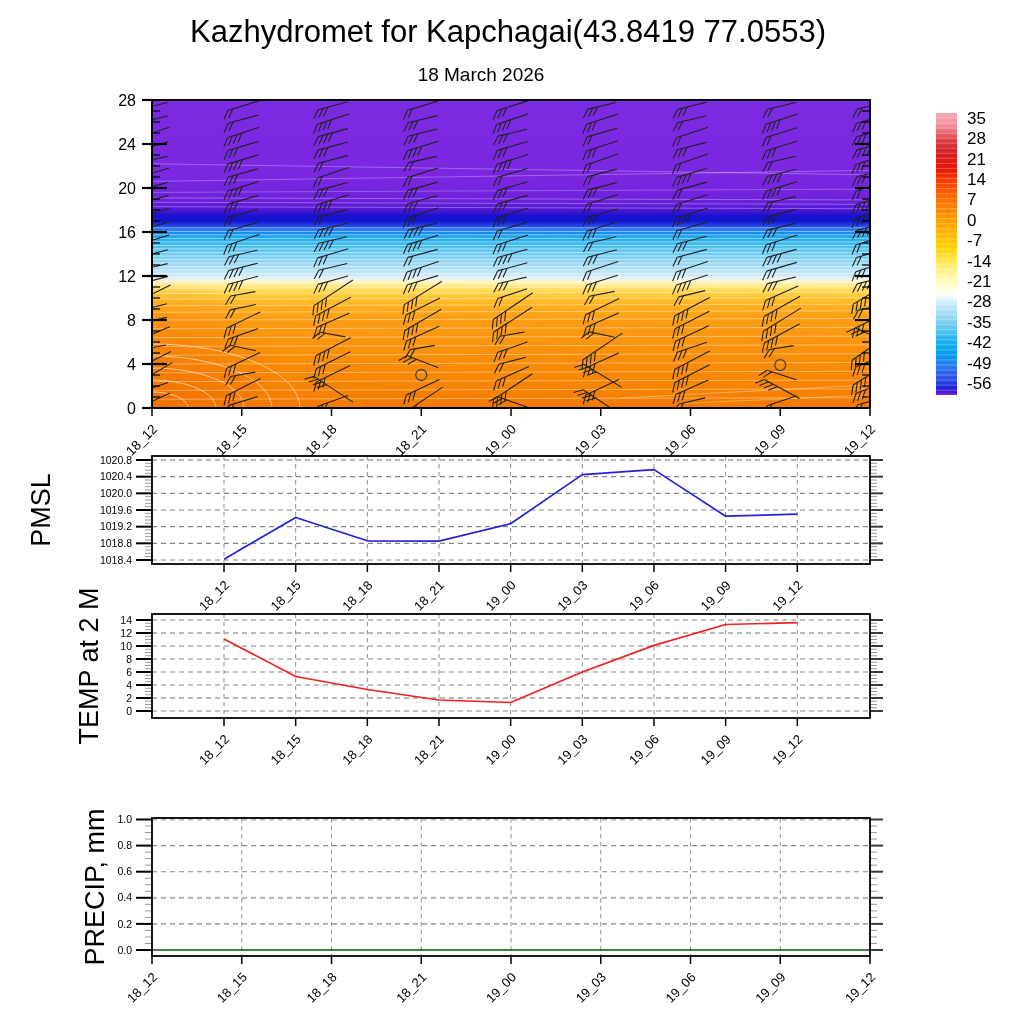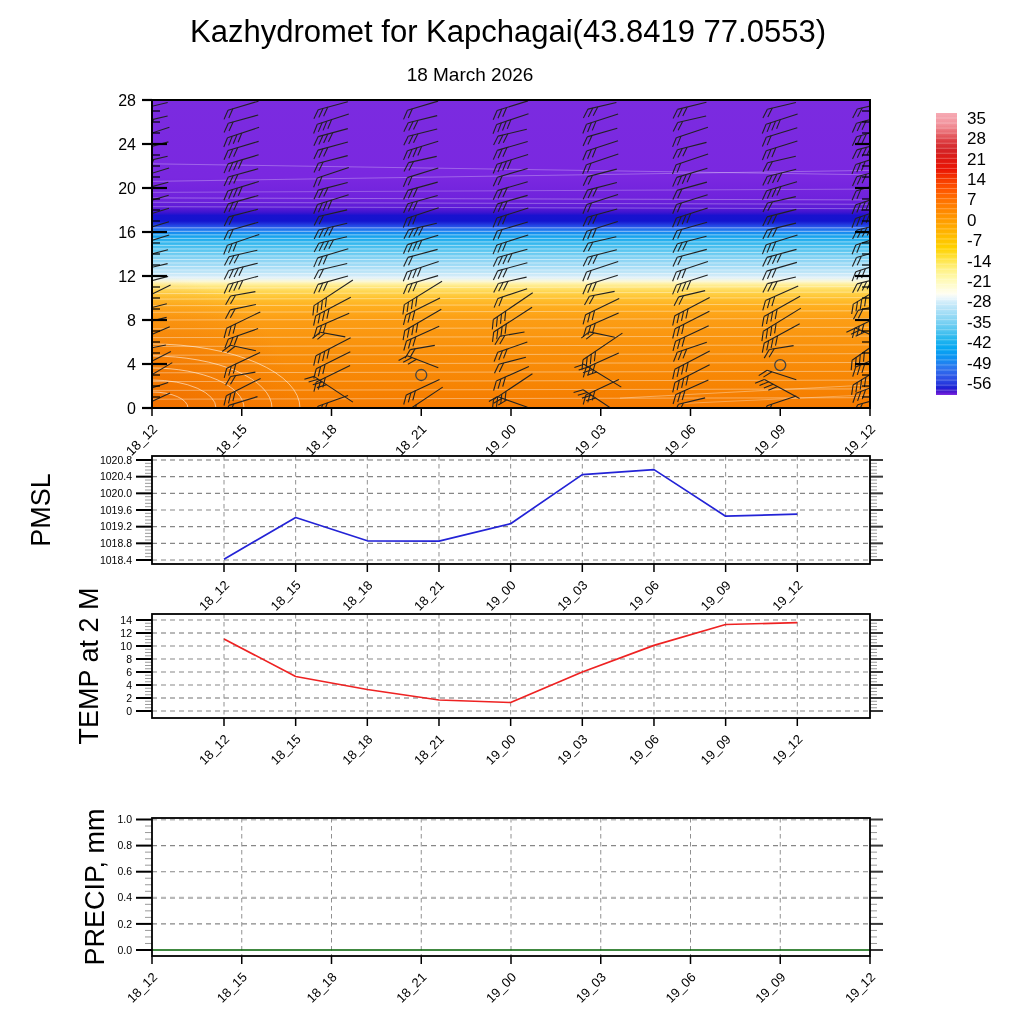--- a/index.html
+++ b/index.html
@@ -1,20 +1,20 @@
 <!DOCTYPE html>
 <html><head>
 <meta charset="utf-8">
 <style>
   html,body{margin:0;padding:0;background:#ffffff;}
   .page{position:relative;width:1024px;height:1024px;background:#ffffff;overflow:hidden;
         font-family:"Liberation Sans", sans-serif;color:#000;}
   .title{position:absolute;top:14px;left:0;width:1016px;text-align:center;
          font-size:31px;font-weight:400;letter-spacing:0px;}
-  .subtitle{position:absolute;top:64px;left:0;width:940px;text-align:center;font-size:19px;}
+  .subtitle{position:absolute;top:64px;left:11px;width:940px;text-align:center;font-size:19px;}
   .ytitle{position:absolute;width:240px;height:32px;text-align:center;font-size:27px;
           transform:rotate(-90deg);}
   #yt-pmsl{left:-78px;top:494px;}
   #yt-temp{left:-30px;top:650px;}
   #yt-precip{left:-24px;top:871px;}
   svg{position:absolute;left:0;top:0;}
   text{font-family:"Liberation Sans", sans-serif;fill:#000;}
 </style>
 </head>
 <body>

